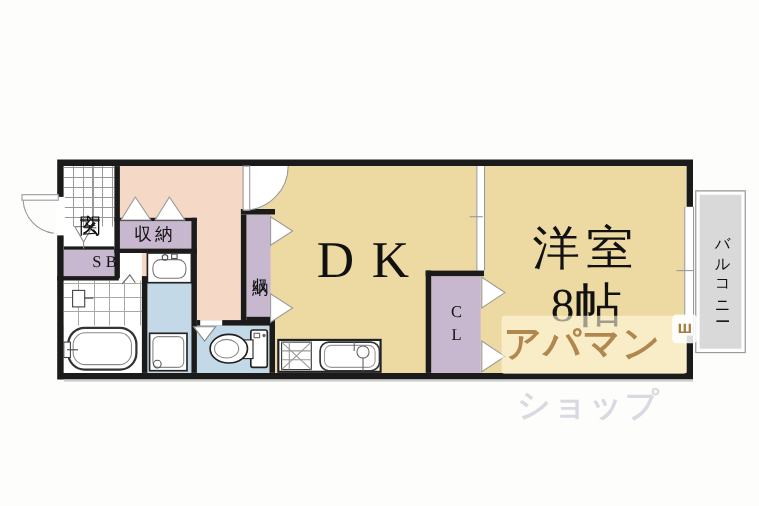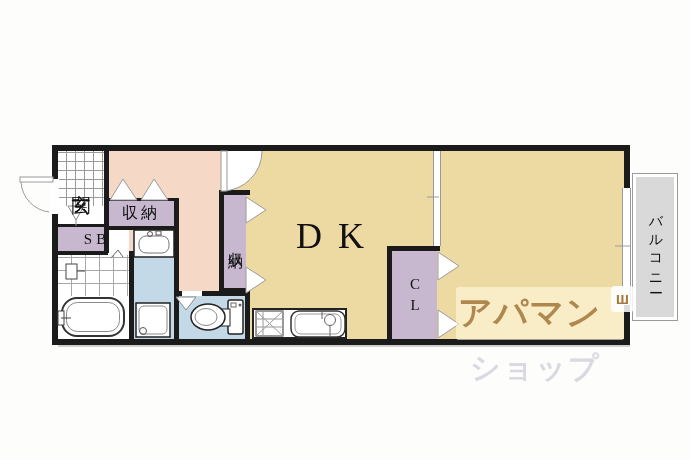--- a/index.html
+++ b/index.html
@@ -166,24 +166,28 @@
     </g>
 
     <line x1="427" y1="197" x2="439" y2="197" stroke="#9a9a9a" stroke-width="1"></line>
     <line x1="615" y1="246" x2="631" y2="246" stroke="#9a9a9a" stroke-width="1"></line>
   </svg>
 
   <div class="lbl vtext" style="left:60px;top:153px;width:42px;height:58px;font-size:19px;letter-spacing:3px;">玄関</div>
   <div class="lbl" style="left:58px;top:227px;width:46px;height:24px;font-size:15px;letter-spacing:4px;margin-left:16px;">SB</div>
   <div class="lbl" style="left:108px;top:200px;width:66px;height:26px;font-size:16px;letter-spacing:3px;">収納</div>
   <div class="lbl vtext" style="left:224px;top:199px;width:22px;height:86px;font-size:15px;letter-spacing:2px;">収納</div>
-  <div class="lbl" style="left:248px;top:176px;width:180px;height:122px;flex-direction:row;line-height:1.15;font-size:36px;align-items:center;">
+  <div class="lbl" style="left:248px;top:176px;width:180px;height:122px;flex-direction:row;line-height:1.15;font-size:47px;align-items:center;">
     <div style="letter-spacing:16px;">DK</div>
   </div>
   <div class="lbl vup" style="left:392px;top:266px;width:45px;height:62px;font-size:15px;letter-spacing:5px;">CL</div>
+  <div class="lbl" style="left:443px;top:194px;width:180px;height:118px;flex-direction:column;line-height:1.2;font-size:43px;">
+    <div style="letter-spacing:6px;">洋室</div>
+    <div>8帖</div>
+  </div>
   <div class="lbl vtext" style="left:637px;top:177px;width:37px;height:140px;font-size:14px;letter-spacing:4px;">バルコニー</div>
 
   <div class="abs" style="left:456px;top:287px;width:168px;height:53px;background:rgba(255,250,222,0.6);border-radius:3px;"></div>
   <div class="wm1" style="left:458px;top:290px;font-size:34px;">アパマン</div>
   <div class="abs" style="left:611px;top:286px;width:23px;height:26px;background:rgba(255,255,255,0.85);border-radius:4px;
               display:flex;align-items:center;justify-content:center;">
     <span style="color:#a87a40;font-weight:bold;font-size:16px;">ш</span>
   </div>
   <div class="wm2" style="left:470px;top:348px;font-size:30px;">ショップ</div>
 

